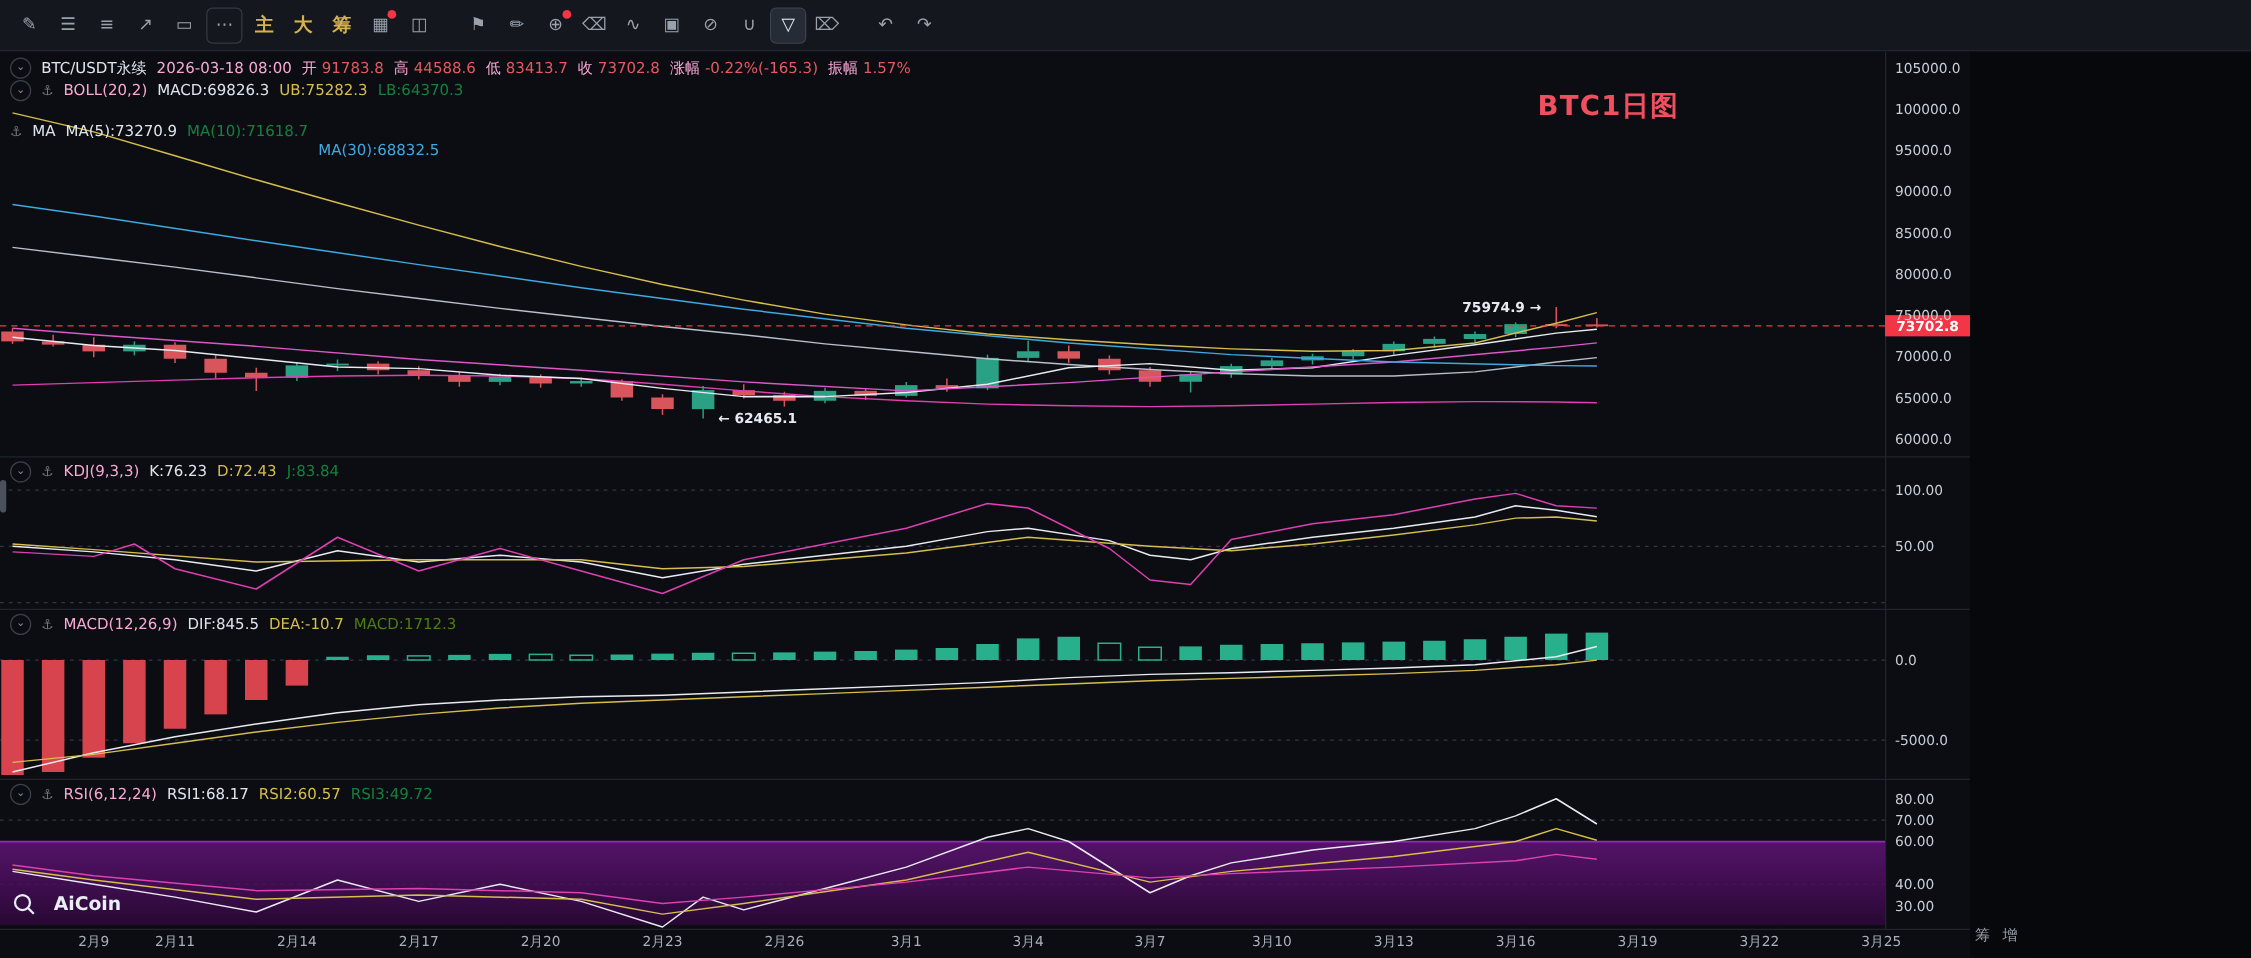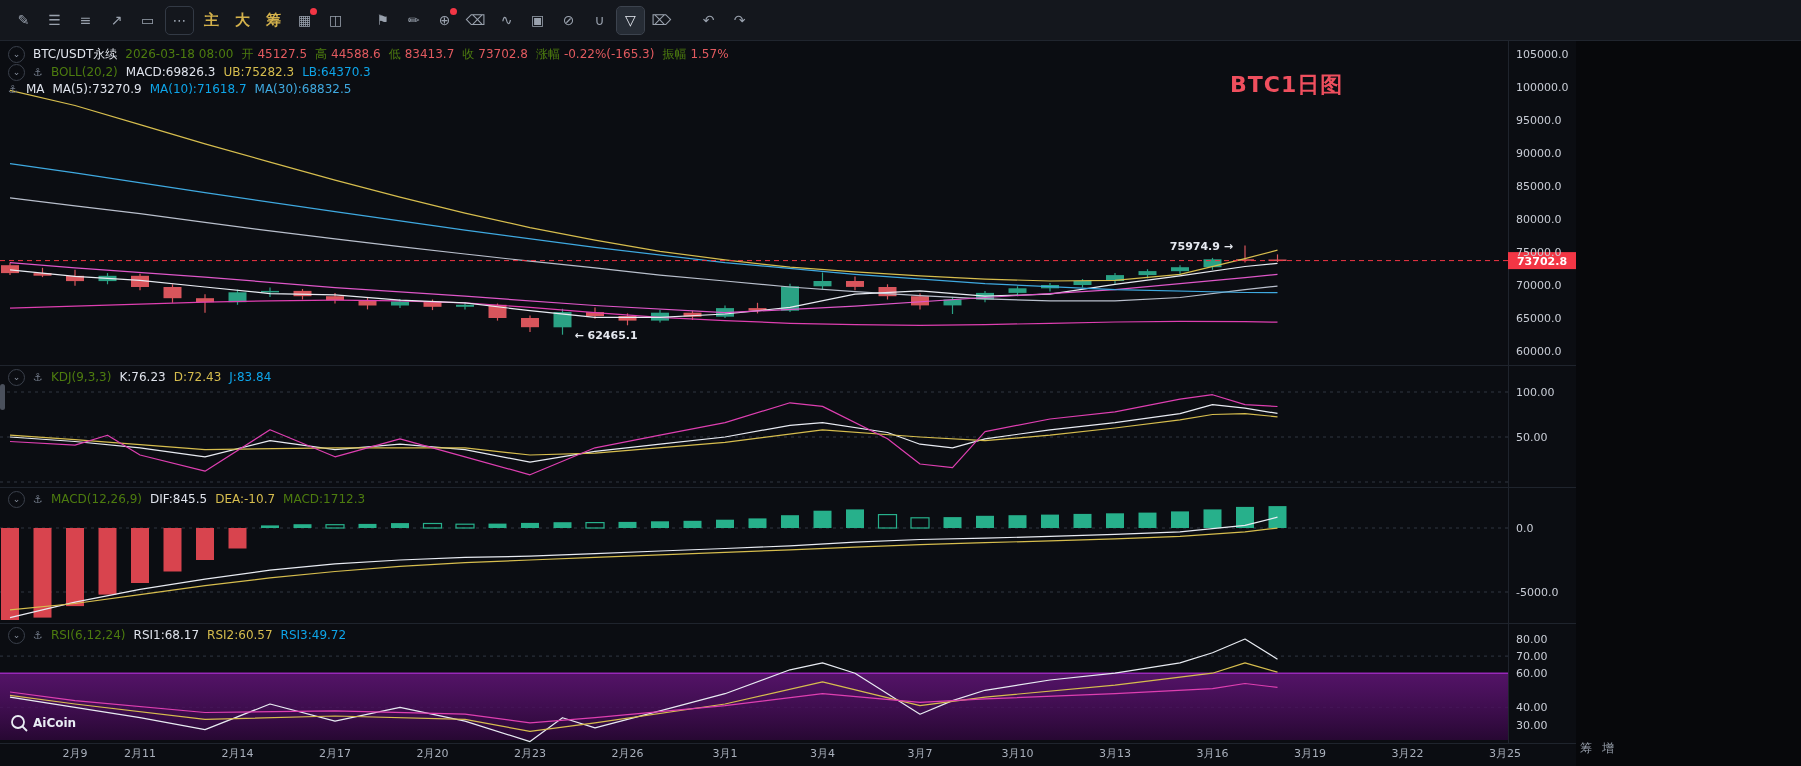--- a/index.html
+++ b/index.html
@@ -17,25 +17,25 @@
   .tbi.gap{margin-left:16px;}
   #chart-svg{position:absolute;top:0;left:0;z-index:1;}
   .hdr{position:absolute;left:8px;display:flex;align-items:center;gap:8px;font-size:12px;
        color:#8a92a0;z-index:4;white-space:nowrap;line-height:15px;}
   .hdr .chev{width:15px;height:15px;border:1px solid #3a404b;border-radius:50%;display:flex;
        align-items:center;justify-content:center;font-size:9px;color:#8a92a0;flex:none;cursor:pointer;}
   .hdr .anchor{font-size:11px;color:#6f7785;}
   .hdr .sym{color:#e2e6ee;font-weight:normal;cursor:pointer;}
   .pair{display:flex;gap:4px;}
   .red{color:#e25a5f;} .wht{color:#dfe3ec;} .yel{color:#d6bd4e;}
-  .mag{color:#0ea5e9;} .cyn{color:#3fa9e0;} .grn{color:#4d7c0f;} .dim{color:#4d7c0f;}
+  .mag{color:#15803d;} .cyn{color:#3fa9e0;margin-top:31px;} .grn{color:#4d7c0f;} .dim{color:#f9a8d4;}
   #watermark{position:absolute;left:1230px;top:70px;font-size:22px;font-weight:bold;
        color:#ef4f5e;z-index:4;letter-spacing:1px;}
-  #logo{position:absolute;left:10px;top:714px;display:flex;align-items:center;gap:5px;z-index:4;
-       color:#e9edf4;font-weight:bold;font-size:12px;}
+  #logo{position:absolute;left:10px;top:714px;display:flex;align-items:center;gap:15px;z-index:4;
+       color:#e9edf4;font-weight:bold;font-size:15px;}
   #side-tabs{position:absolute;left:1580px;top:740px;display:flex;gap:10px;font-size:12px;
        color:#98a0ac;z-index:4;}
   #scroll-thumb{position:absolute;left:0;top:384px;width:5px;height:26px;background:#4a505c;
        border-radius:3px;z-index:4;cursor:pointer;}
 </style>
 </head>
 <body>
 
 <div id="toolbar">
     <span class="tbi">✎</span>
@@ -287,21 +287,21 @@
       <text x="1505" y="757" fill="#a9b0bc" font-size="11" text-anchor="middle">3月25</text>
     </g>
   </svg>
 
 <div class="hdr" style="top:46px">
   <span class="chev">⌄</span>
   <span class="sym">BTC/USDT永续</span>
   <span class="dim">2026-03-18 08:00</span>
   <span class="pair">
       <span class="dim">开</span>
-      <span class="red">45127.5</span>
+      <span class="red">91783.8</span>
     </span>
   <span class="pair">
       <span class="dim">高</span>
       <span class="red">44588.6</span>
     </span>
   <span class="pair">
       <span class="dim">低</span>
       <span class="red">83413.7</span>
     </span>
   <span class="pair">

